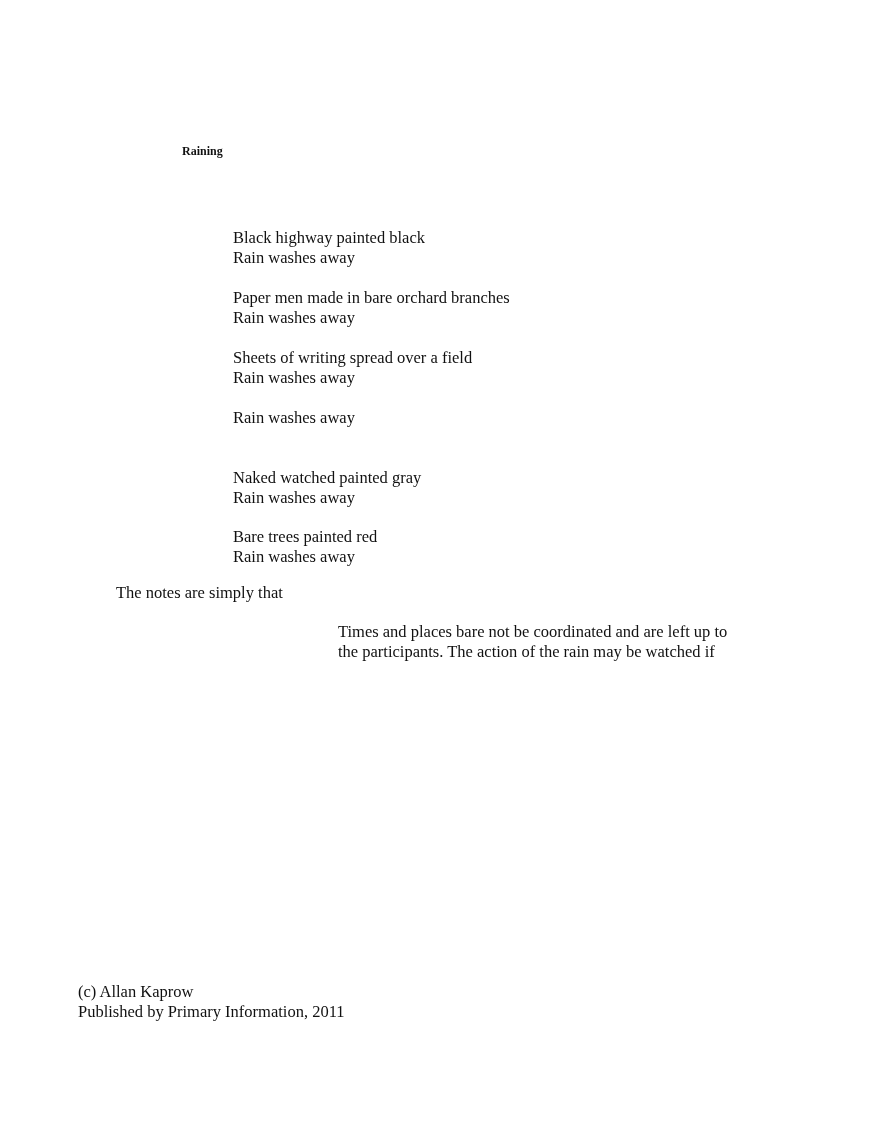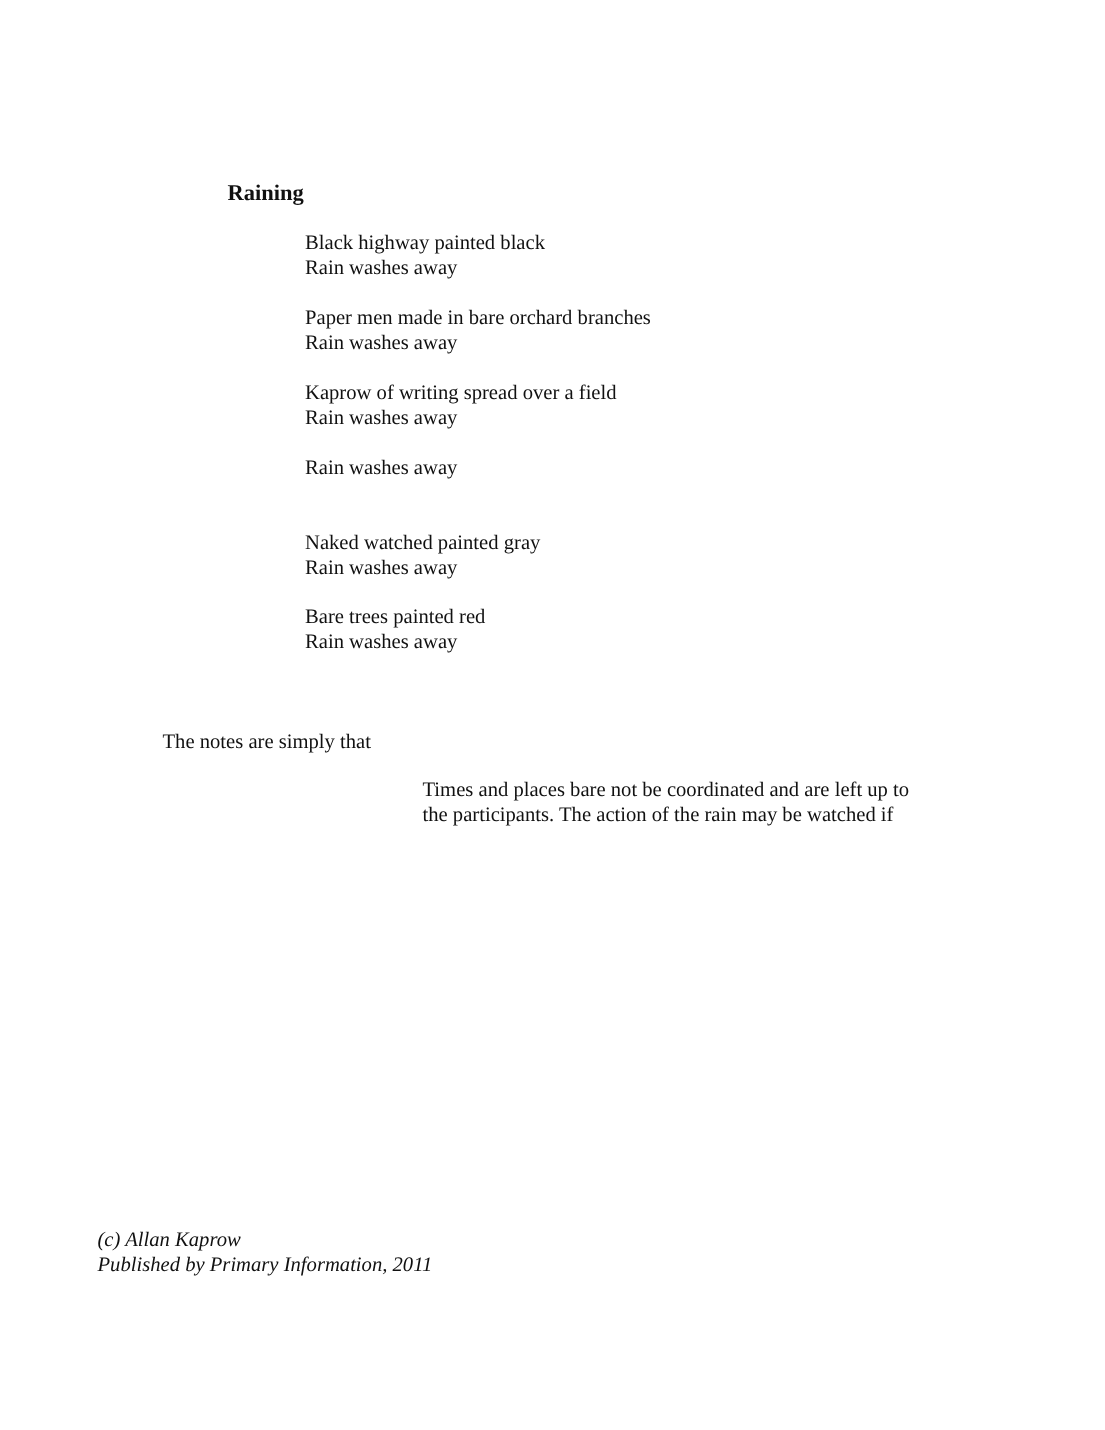--- a/index.html
+++ b/index.html
@@ -1,42 +1,42 @@
 <!DOCTYPE html>
 <html><head>
   <meta charset="utf-8">
   <style>
     html, body { margin: 0; padding: 0; background: #ffffff; }
     body { width: 884px; height: 1144px; position: relative; overflow: hidden;
       font-family: "Liberation Serif", "DejaVu Serif", serif; color: #111; font-size: 16.5px; }
     .abs { position: absolute; white-space: nowrap; }
-    .title { left: 182px; top: 144px; font-weight: bold; font-size: 18px; }
-    .stanza { position: absolute; left: 244px; line-height: 20px; }
+    .title { left: 182px; top: 144px; font-weight: bold; font-size: 12px; }
+    .stanza { position: absolute; left: 233px; line-height: 20px; margin-top: 44px; }
     .stanza div { white-space: nowrap; }
-    .notes-lead { left: 130px; top: 583px; }
+    .notes-lead { left: 116px; top: 583px; }
     .notes-body { position: absolute; left: 338px; top: 622px; width: 420px; line-height: 20px; }
     .notes-body div { white-space: nowrap; }
-    .footer { position: absolute; left: 78px; top: 982px; line-height: 20px; font-style: italic; }
+    .footer { position: absolute; left: 78px; top: 982px; line-height: 20px; }
     .footer div { white-space: nowrap; }
   </style>
 </head>
 <body>
 
 <div class="abs title">Raining</div>
 
 <div class="stanza" style="top:184px">
   <div>Black highway painted black</div>
   <div>Rain washes away</div>
 </div>
 <div class="stanza" style="top:244px">
   <div>Paper men made in bare orchard branches</div>
   <div>Rain washes away</div>
 </div>
 <div class="stanza" style="top:304px">
-  <div>Kaprow of writing spread over a field</div>
+  <div>Sheets of writing spread over a field</div>
   <div>Rain washes away</div>
 </div>
 <div class="stanza" style="top:364px">
   <div>Rain washes away</div>
 </div>
 <div class="stanza" style="top:424px">
   <div>Naked watched painted gray</div>
   <div>Rain washes away</div>
 </div>
 <div class="stanza" style="top:483px">

